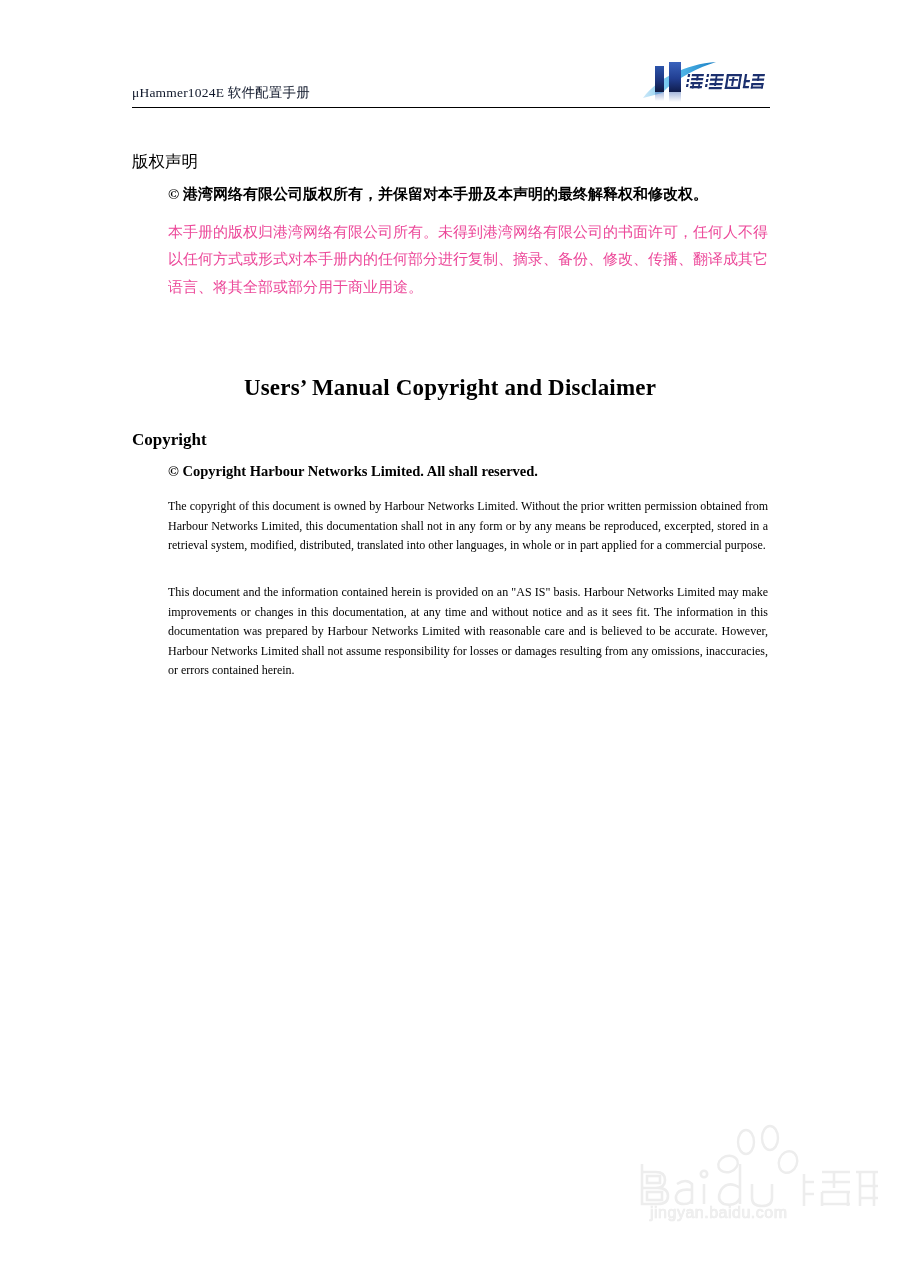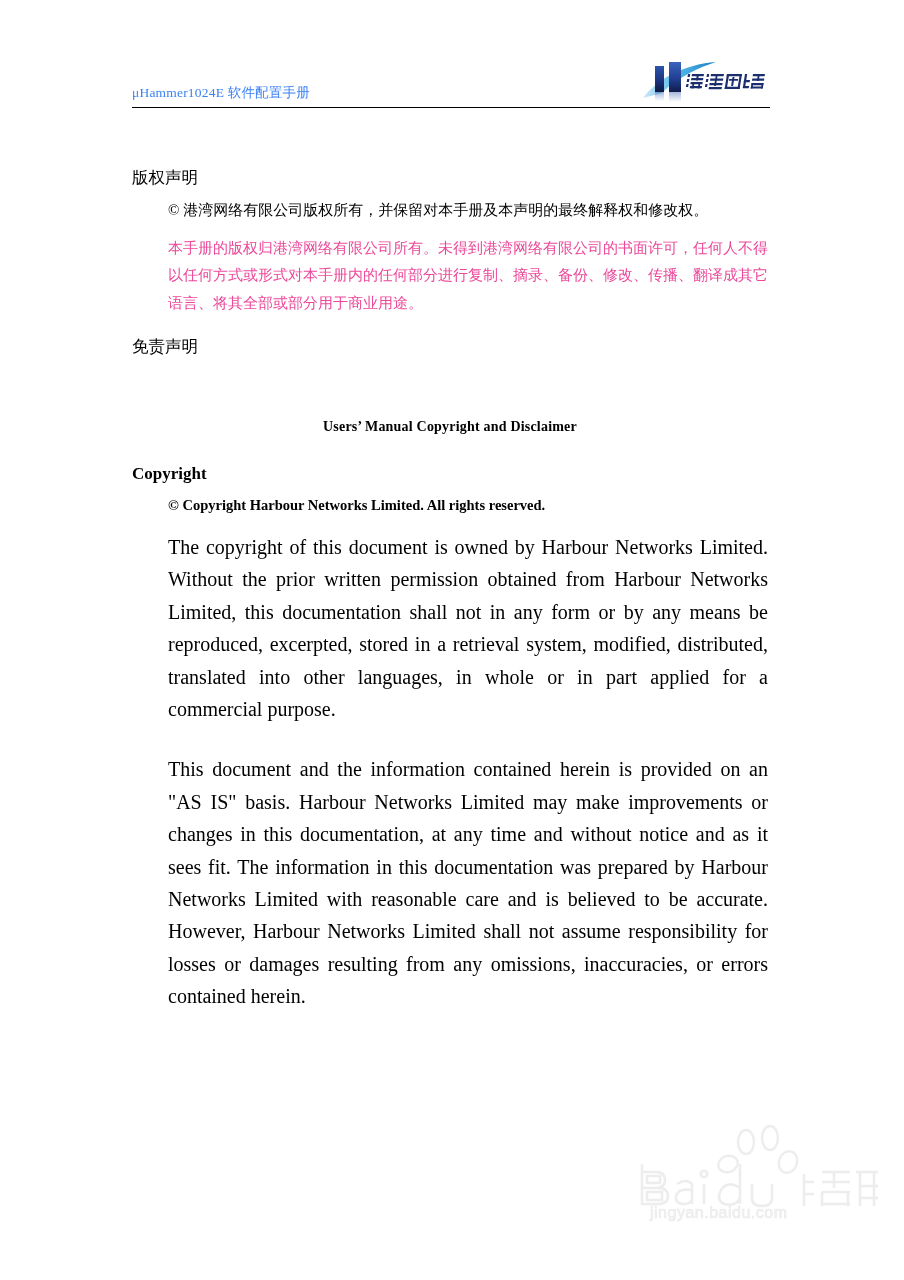--- a/index.html
+++ b/index.html
@@ -29,21 +29,21 @@
   }
 
   .header-title {
     position: absolute;
     left: 0;
     bottom: 6px;
     font-family: "Liberation Serif", "DejaVu Serif", serif;
     font-size: 13.5px;
     letter-spacing: 0.2px;
     white-space: nowrap;
-    color: #3b82f6;
+    color: #0f172a;
   }
 
   .header-rule {
     position: absolute;
     left: 0;
     right: 0;
     bottom: 0;
     height: 0;
     border-bottom: 1.6px solid #000000;
   }
@@ -55,21 +55,21 @@
     bottom: 2px;
     width: 128px;
     height: 46px;
   }
   .logo svg { display: block; width: 128px; height: 46px; }
 
   
   .content {
     position: absolute;
     left: 132px;
-    top: 168px;
+    top: 152px;
     width: 636px;
   }
 
   h2.sec-head-cn {
     margin: 0 0 9px 0;
     font-family: "Liberation Serif", "DejaVu Serif", serif;
     font-size: 16.5px;
     font-weight: 400;
     line-height: 1.25;
     color: #000000;
@@ -81,36 +81,36 @@
     font-size: 17px;
     font-weight: bold;
     line-height: 1.25;
     color: #000000;
   }
 
   h1.doc-title {
     margin: 0;
     text-align: center;
     font-family: "Liberation Serif", "DejaVu Serif", serif;
-    font-size: 14px;
+    font-size: 23px;
     font-weight: bold;
     line-height: 1.3;
     letter-spacing: 0.2px;
     color: #000000;
   }
 
   .indent {
     margin-left: 36px;
   }
 
   p.cn-strong {
     margin: 0 0 13px 0;
     font-family: "Liberation Serif", "DejaVu Serif", serif;
     font-size: 15px;
-    font-weight: normal;
+    font-weight: bold;
     line-height: 1.62;
     text-align: justify;
     color: #000000;
   }
 
   p.cn-body {
     margin: 0 0 6px 0;
     font-family: "Liberation Serif", "DejaVu Serif", serif;
     font-size: 15px;
     line-height: 1.82;
@@ -124,21 +124,21 @@
     font-family: "Liberation Serif", "DejaVu Serif", serif;
     font-size: 14.5px;
     font-weight: bold;
     line-height: 1.6;
     color: #000000;
   }
 
   p.en-body {
     margin: 0 0 6px 0;
     font-family: "Liberation Serif", "DejaVu Serif", serif;
-    font-size: 20px;
+    font-size: 12px;
     line-height: 1.62;
     text-align: justify;
     color: #000000;
   }
 
   .gap-sm  { height: 14px; }
   .gap-md  { height: 26px; }
   .gap-lg  { height: 52px; }
   .gap-xl  { height: 22px; }
 
@@ -255,33 +255,32 @@
 
     <h2 class="sec-head-cn">版权声明</h2>
 
     <div class="indent">
       <p class="cn-strong">©  港湾网络有限公司版权所有，并保留对本手册及本声明的最终解释权和修改权。</p>
       <p class="cn-body">本手册的版权归港湾网络有限公司所有。未得到港湾网络有限公司的书面许可，任何人不得以任何方式或形式对本手册内的任何部分进行复制、摘录、备份、修改、传播、翻译成其它语言、将其全部或部分用于商业用途。</p>
     </div>
 
     <div class="gap-sm"></div>
 
-    <h2 class="sec-head-cn">免责声明</h2>
 
 
     <div class="gap-lg"></div>
 
     <h1 class="doc-title">Users’ Manual Copyright and Disclaimer</h1>
 
     <div class="gap-md"></div>
 
     <h2 class="sec-head-en">Copyright</h2>
 
     <div class="indent">
-      <p class="en-strong">© Copyright Harbour Networks Limited. All rights reserved.</p>
+      <p class="en-strong">© Copyright Harbour Networks Limited. All shall reserved.</p>
       <p class="en-body">The copyright of this document is owned by Harbour Networks Limited. Without the prior written permission obtained from Harbour Networks Limited, this documentation shall not in any form or by any means be reproduced, excerpted, stored in a retrieval system, modified, distributed, translated into other languages, in whole or in part applied for a commercial purpose.</p>
     </div>
 
     <div class="gap-xl"></div>
 
 
     <div class="indent">
       <p class="en-body">This document and the information contained herein is provided on an "AS IS" basis. Harbour Networks Limited may make improvements or changes in this documentation, at any time and without notice and as it sees fit. The information in this documentation was prepared by Harbour Networks Limited with reasonable care and is believed to be accurate. However, Harbour Networks Limited shall not assume responsibility for losses or damages resulting from any omissions, inaccuracies, or errors contained herein.</p>
     </div>
 

